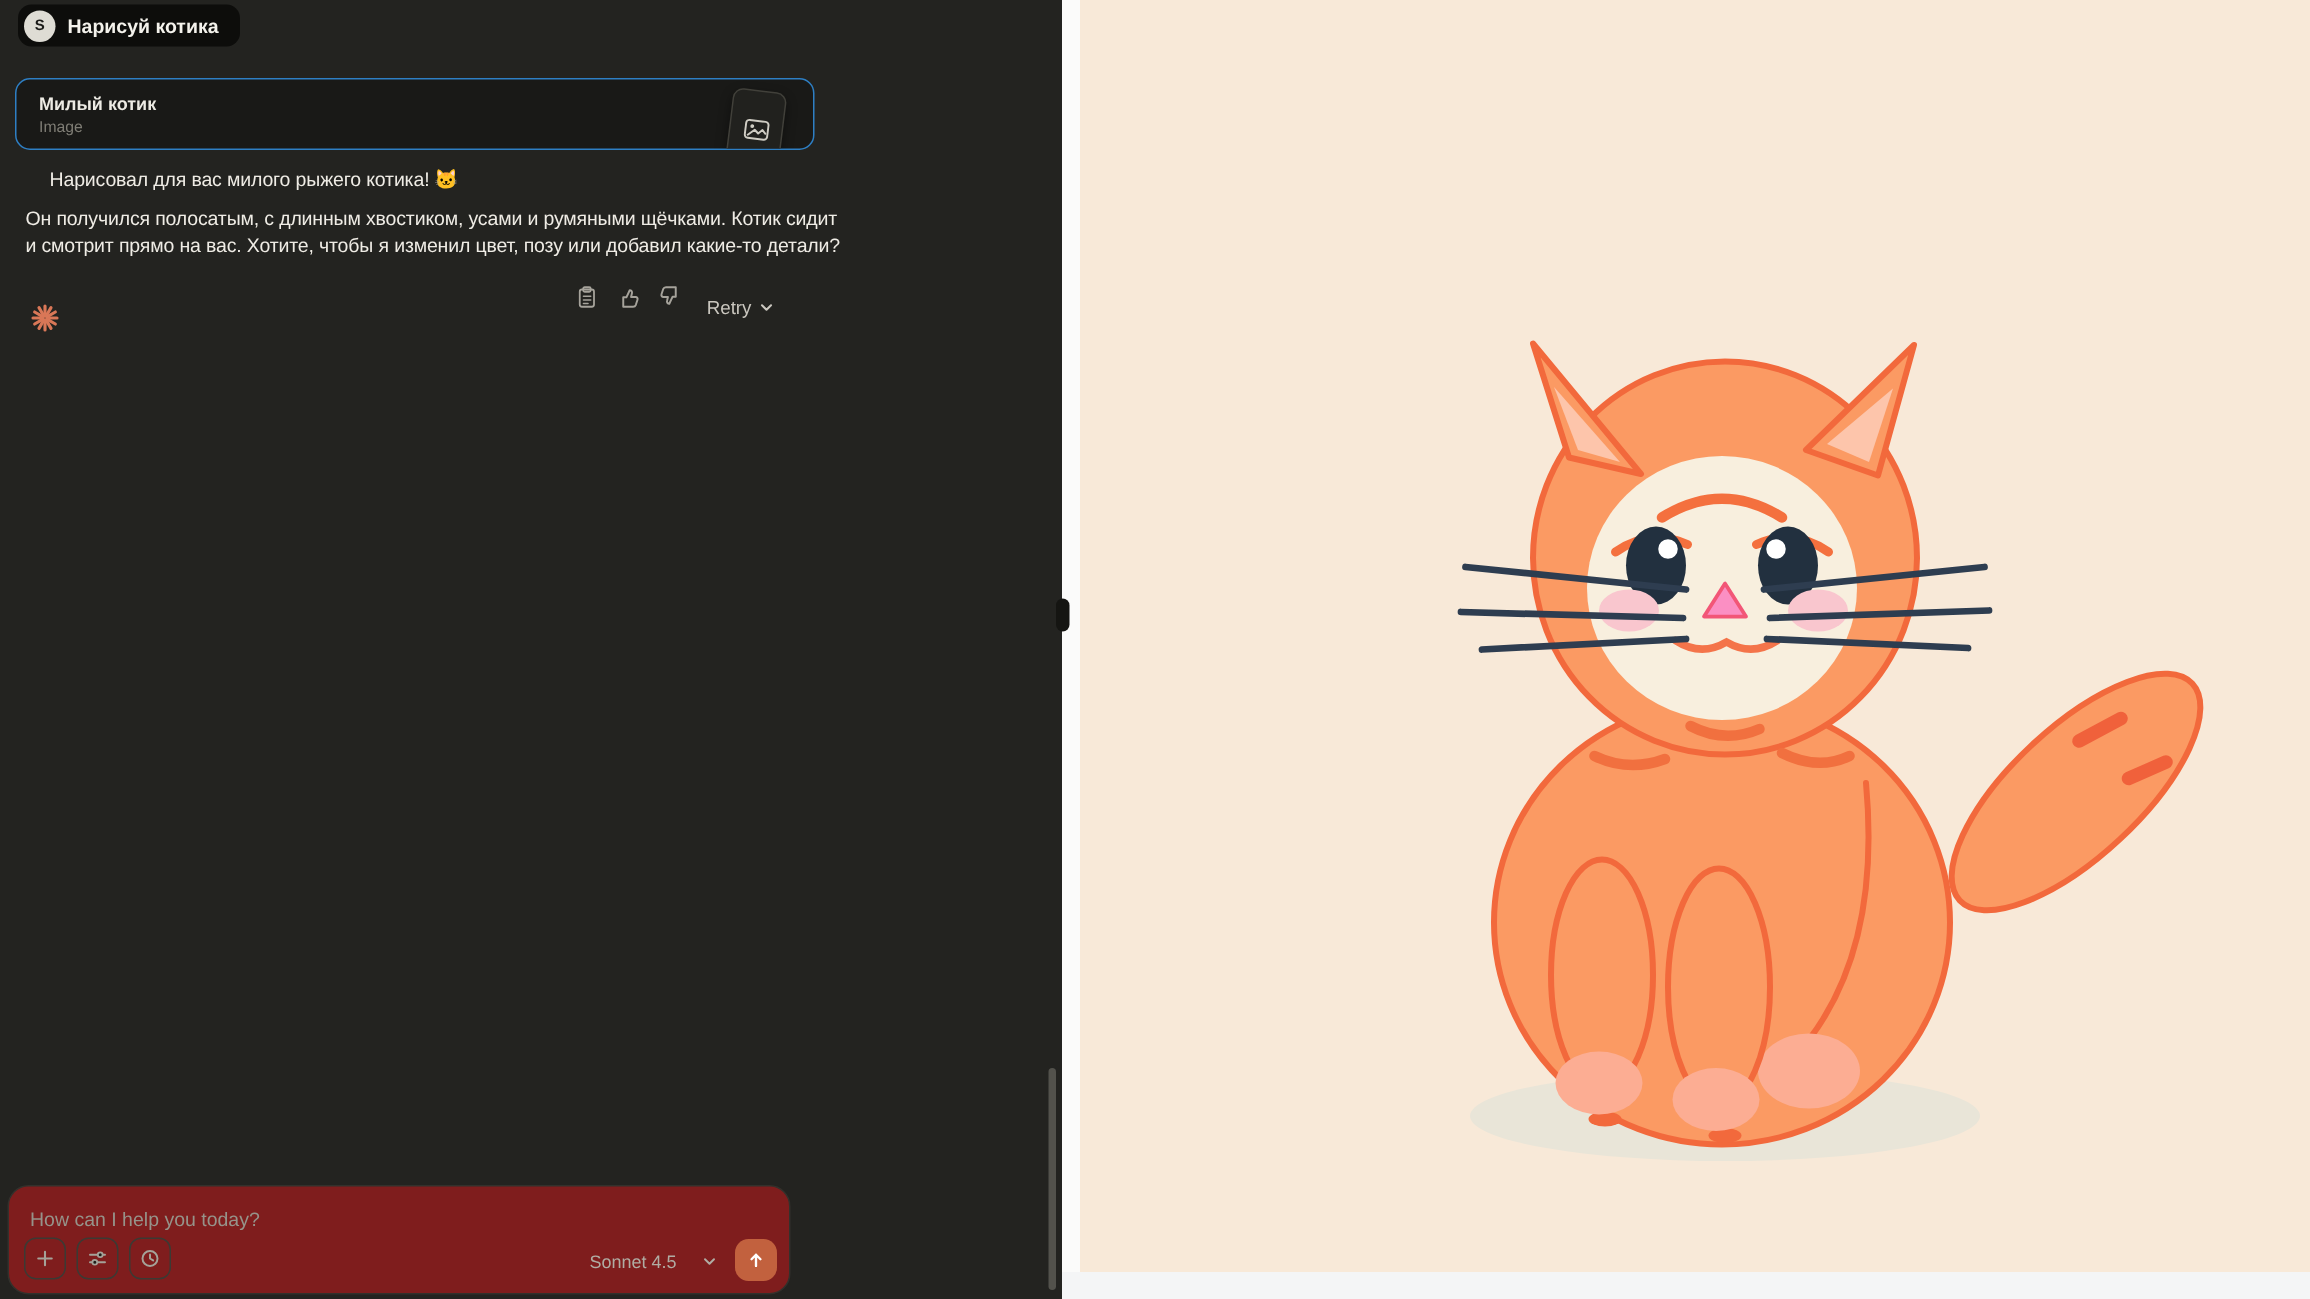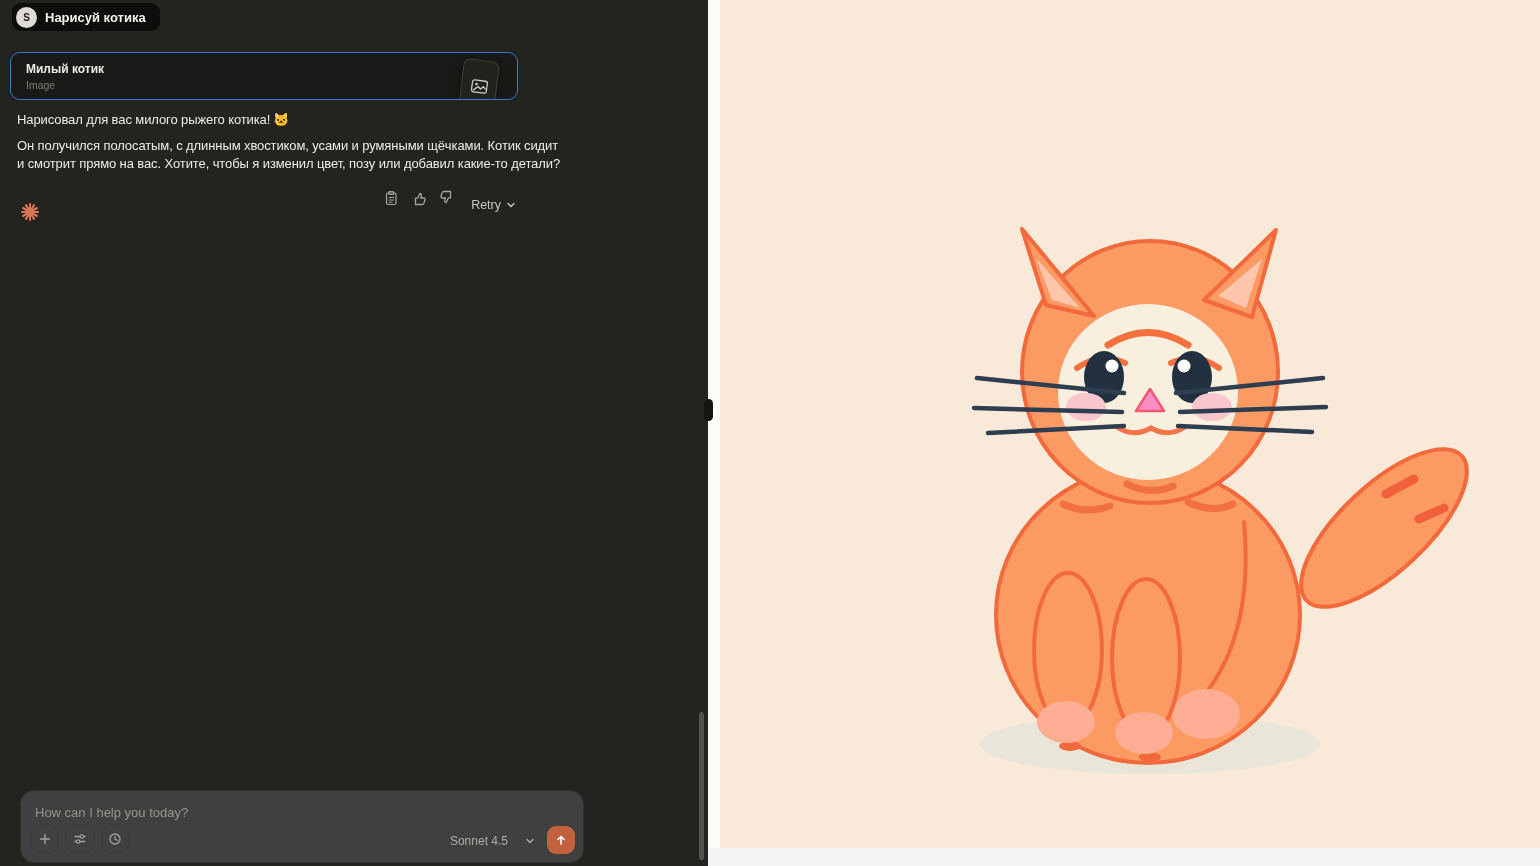--- a/index.html
+++ b/index.html
@@ -9,48 +9,48 @@
   
   .chat-panel{position:absolute;left:0;top:0;width:708px;height:866px;background:#232320;}
 
   .user-bubble{position:absolute;left:12px;top:3px;height:28px;background:#0D0D0B;
     border-radius:9px;display:flex;align-items:center;gap:8px;padding:0 14px 0 4px;}
   .avatar{width:21px;height:21px;border-radius:50%;background:#DEDCD4;color:#1B1B18;
     font-size:10px;font-weight:700;display:flex;align-items:center;justify-content:center;}
   .user-text{color:#F4F2EC;font-size:13px;font-weight:bold;}
 
   .artifact-card{position:absolute;left:10px;top:52px;width:506px;height:46px;background:#191917;
-    border:1.5px solid #2E7FC4;border-radius:10px;overflow:hidden;cursor:pointer;}
+    border:1.5px solid #2E7FC4;border-radius:10px;overflow:hidden;cursor:pointer;padding-left:25px;}
   .card-title{position:absolute;left:15px;top:9px;font-size:12px;font-weight:700;color:#EDEBE4;}
   .card-sub{position:absolute;left:15px;top:26px;font-size:10.5px;color:#7E7C74;}
   .card-thumb{position:absolute;right:20px;top:7px;width:34px;height:50px;border:1px solid #41403A;
     border-radius:7px;background:#21211E;transform:rotate(7deg);display:flex;align-items:center;
     justify-content:center;box-shadow:0 3px 8px rgba(0,0,0,.4);color:#CFCCC3;}
 
   .msg{position:absolute;left:17px;color:#EFECE5;font-size:13px;line-height:18px;letter-spacing:-.1px;}
   .msg div{white-space:nowrap;}
-  .msg-1{top:111px;}
+  .msg-1{top:111px;margin-left:16px;}
   .msg-2{top:137px;}
 
   .action-row{position:absolute;top:186px;left:0;width:516px;height:24px;display:flex;
     justify-content:flex-end;align-items:center;gap:4px;color:#A6A39B;}
   .icon-btn{width:24px;height:24px;border-radius:6px;display:flex;align-items:center;
     justify-content:center;color:#A6A39B;cursor:pointer;}
   .retry-btn{display:flex;align-items:center;gap:5px;color:#C9C6BE;font-size:12.5px;
     margin-left:8px;cursor:pointer;margin-top:13px;}
 
   .claude-logo{position:absolute;left:20px;top:202px;width:20px;height:20px;}
   .disclaimer{position:absolute;top:218px;left:0;width:514px;text-align:right;
     font-size:10px;color:#838078;}
 
   .chat-scrollbar{position:absolute;left:699px;top:712px;width:5px;height:148px;
     background:#53524C;border-radius:3px;cursor:pointer;}
 
-  .composer{position:absolute;left:20px;top:790px;width:520px;height:71px;background:#404040;
-    border:1px solid #32312C;border-radius:14px;cursor:text;padding-left:42px;}
+  .composer{position:absolute;left:5px;top:790px;width:520px;height:71px;background:#7f1d1d;
+    border:1px solid #32312C;border-radius:14px;cursor:text;}
   .composer-placeholder{position:absolute;left:14px;top:14px;font-size:13px;color:#96938A;}
   .composer-btns{position:absolute;left:10px;bottom:9px;display:flex;gap:7px;}
   .c-btn{width:26px;height:26px;border:1px solid #3B3A34;border-radius:8px;color:#A5A299;
     display:flex;align-items:center;justify-content:center;background:transparent;cursor:pointer;}
   .model-select{position:absolute;right:48px;bottom:14px;display:flex;align-items:center;gap:17px;
     color:#B0ACA3;font-size:12px;cursor:pointer;}
   .send-btn{position:absolute;right:8px;bottom:8px;width:28px;height:28px;border-radius:9px;
     background:#C2613E;display:flex;align-items:center;justify-content:center;cursor:pointer;}
 
   

